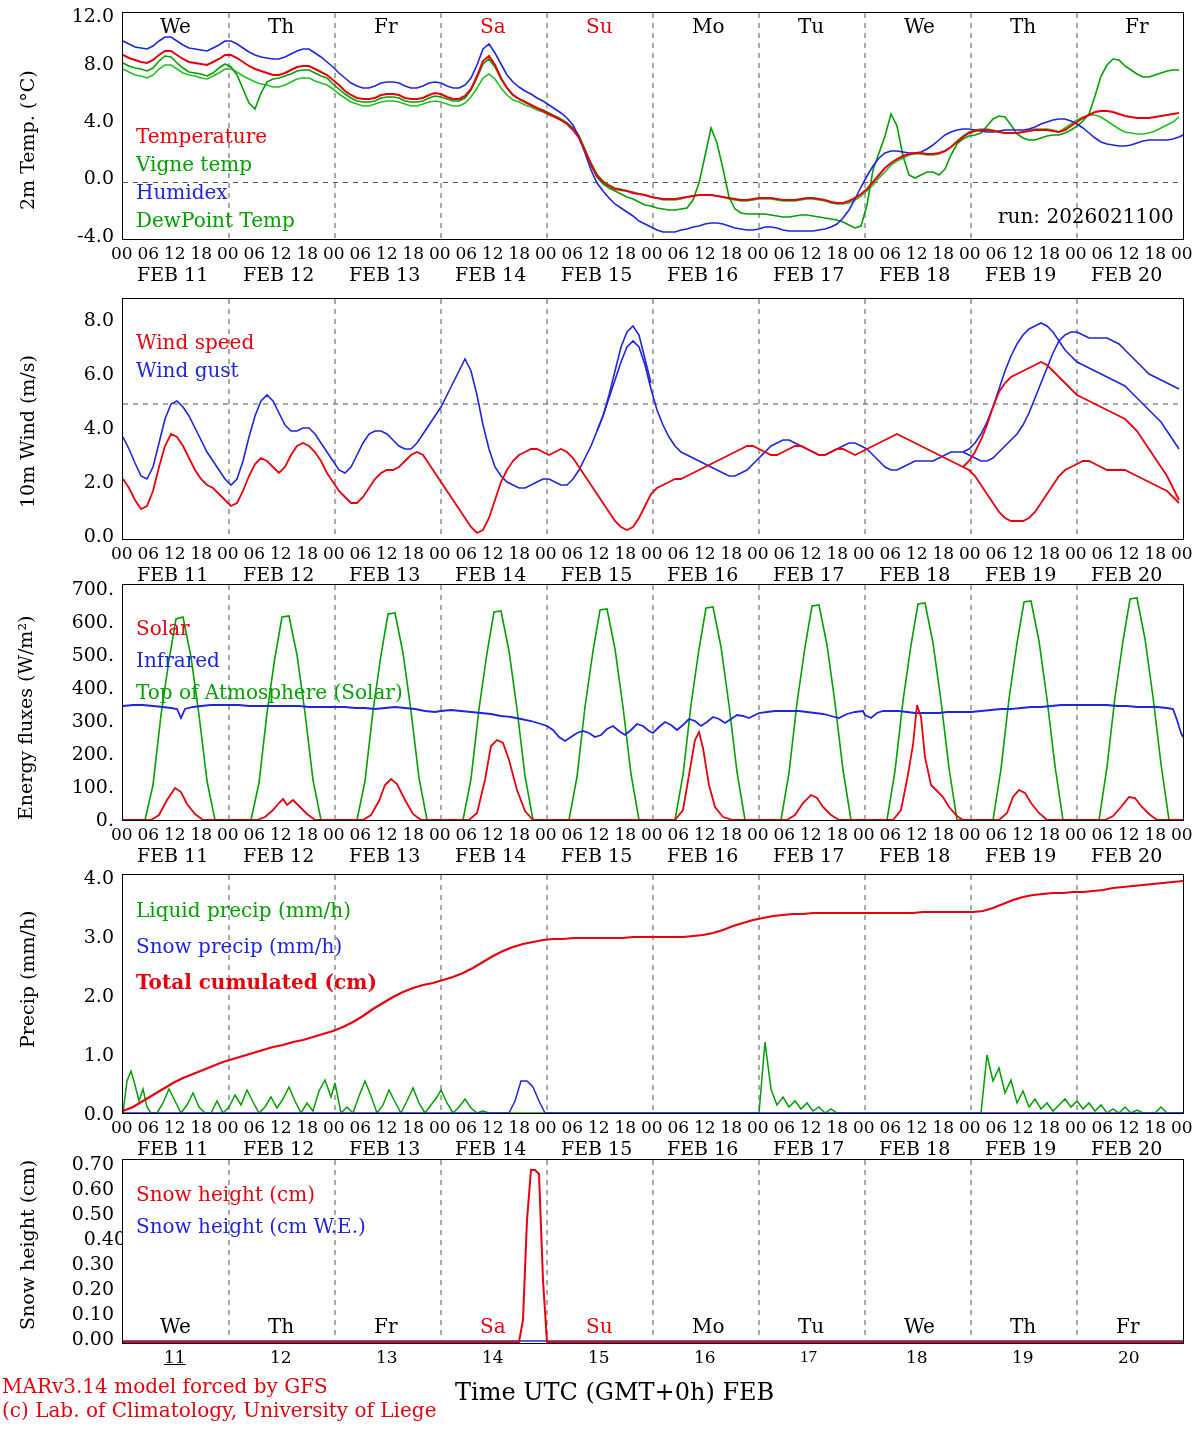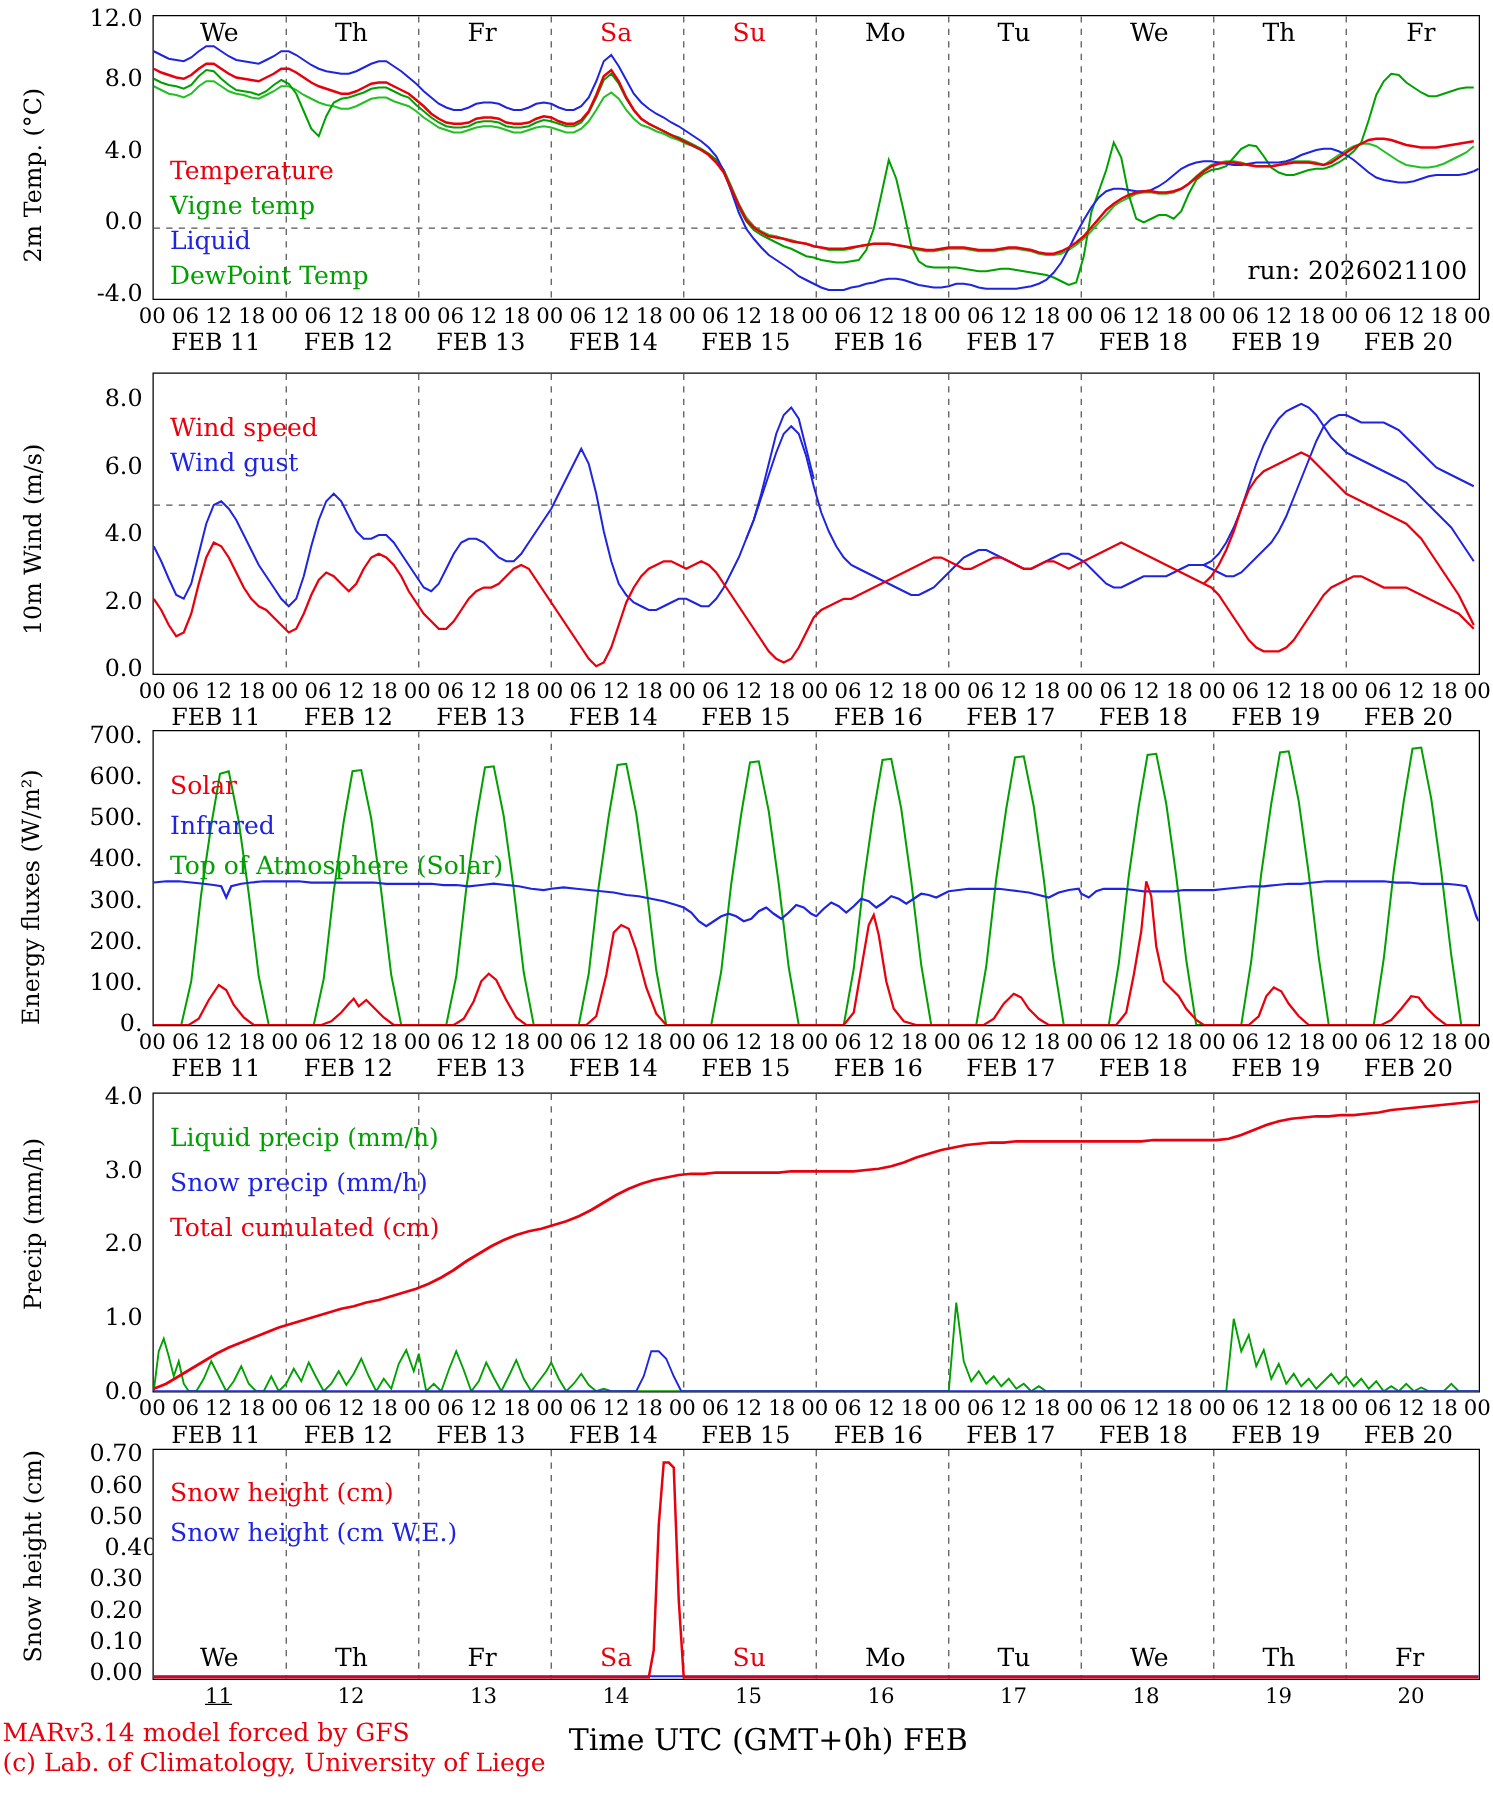--- a/index.html
+++ b/index.html
@@ -73,21 +73,21 @@
     <div class="daylab red" style="left:480px;top:14px;">Sa</div>
     <div class="daylab red" style="left:586px;top:14px;">Su</div>
     <div class="daylab black" style="left:692px;top:14px;">Mo</div>
     <div class="daylab black" style="left:798px;top:14px;">Tu</div>
     <div class="daylab black" style="left:904px;top:14px;">We</div>
     <div class="daylab black" style="left:1010px;top:14px;">Th</div>
     <div class="daylab black" style="left:1125px;top:14px;">Fr</div>
 
     <div class="legend red" style="left:136px;top:124px;">Temperature</div>
     <div class="legend green" style="left:136px;top:152px;">Vigne temp</div>
-    <div class="legend blue" style="left:136px;top:180px;">Liquid</div>
+    <div class="legend blue" style="left:136px;top:180px;">Humidex</div>
     <div class="legend green" style="left:136px;top:208px;">DewPoint Temp</div>
     <div class="runlab black" style="left:998px;top:204px;">run: 2026021100</div>
   </div>
 
   <div class="panel">
     <div class="ylabel" style="left:16px;top:508px;">10m Wind (m/s)</div>
 
     <div class="ytick" style="left:34px;top:308px;width:80px;">8.0</div>
     <div class="ytick" style="left:34px;top:362px;width:80px;">6.0</div>
     <div class="ytick" style="left:34px;top:416px;width:80px;">4.0</div>
@@ -209,21 +209,21 @@
         <polyline fill="none" stroke="#00a000" stroke-width="1.5" points="0,238 4,206 8,196 12,210 16,226 20,214 24,232 28,238 34,238 40,228 46,214 52,226 58,238 64,230 70,218 76,232 82,238 88,238 94,226 100,238 106,232 112,220 118,230 124,215 130,227 136,238 142,232 148,222 154,233 160,224 166,212 172,226 178,238 184,228 190,236 196,216 202,205 208,222 212,208 218,238 224,232 230,238 236,221 242,206 248,221 254,238 260,230 266,215 272,227 278,238 284,226 290,213 296,228 302,238 308,230 314,222 318,215 324,228 330,238 336,232 342,224 348,233 354,238 360,236 366,238 372,238 378,238 384,238 390,238 396,238 402,238 408,238 414,238 420,238 426,238 432,238 438,238 444,238 450,238 456,238 462,238 468,238 474,238 480,238 486,238 492,238 498,238 504,238 510,238 516,238 522,238 528,238 534,238 540,238 546,238 552,238 558,238 564,238 570,238 576,238 582,238 588,238 594,238 600,238 606,238 612,238 618,238 624,238 630,238 636,238 642,167 648,214 654,230 660,222 666,232 672,226 678,234 684,228 690,236 696,232 702,238 708,234 714,238 720,238 726,238 732,238 738,238 744,238 750,238 756,238 762,238 768,238 774,238 780,238 786,238 792,238 798,238 804,238 810,238 816,238 822,238 828,238 834,238 840,238 846,238 852,238 858,238 864,180 870,206 876,193 882,218 888,205 894,228 900,216 906,232 912,224 918,234 924,228 930,236 936,230 942,224 948,232 954,226 960,234 966,228 972,236 978,230 984,238 990,234 996,238 1002,232 1008,238 1014,235 1020,238 1026,238 1032,238 1038,232 1044,238 1050,238 1056,238 1060,238"></polyline>
 
         <polyline fill="none" stroke="#1f24e0" stroke-width="1.5" points="0,238 380,238 386,238 392,226 398,206 404,206 410,212 416,226 422,238 430,238 1060,238"></polyline>
 
         <polyline fill="none" stroke="#e8000d" stroke-width="2.2" points="0,236 10,232 20,226 30,220 40,214 50,208 60,203 70,199 80,195 90,191 100,187 110,184 120,181 130,178 140,175 150,172 160,170 170,167 180,165 190,162 200,159 210,156 220,152 230,147 240,141 250,134 260,128 270,122 280,117 290,113 300,110 310,108 320,105 330,102 340,98 350,93 360,87 370,81 380,76 390,72 400,69 410,67 420,65 430,64 440,64 450,63 460,63 470,63 480,63 490,63 500,63 510,62 520,62 530,62 540,62 550,62 560,62 570,61 580,60 590,58 600,55 610,51 620,48 630,45 640,43 650,41 660,40 670,39 680,39 690,38 700,38 710,38 720,38 730,38 740,38 750,38 760,38 770,38 780,38 790,38 800,37 810,37 820,37 830,37 840,37 850,37 860,36 870,33 880,29 890,25 900,22 910,20 920,19 930,18 940,18 950,17 960,17 970,16 980,15 990,13 1000,12 1010,11 1020,10 1030,9 1040,8 1050,7 1060,6"></polyline>
       </svg>
     </div>
 
     <div class="legend green" style="left:136px;top:898px;">Liquid precip (mm/h)</div>
     <div class="legend blue" style="left:136px;top:934px;">Snow precip (mm/h)</div>
-    <div class="legend red" style="left:136px;top:970px;">Total cumulated (cm)</div>
+    <div class="legend red" style="left:136px;top:970px;font-weight:bold;">Total cumulated (cm)</div>
   </div>
 
   <div class="panel">
     <div class="ylabel" style="left:16px;top:1330px;">Snow height (cm)</div>
 
     <div class="ytick" style="left:20px;top:1152px;width:94px;">0.70</div>
     <div class="ytick" style="left:20px;top:1177px;width:94px;">0.60</div>
     <div class="ytick" style="left:20px;top:1202px;width:94px;">0.50</div>
     <div class="ytick" style="left:32px;top:1227px;width:94px;">0.40</div>
     <div class="ytick" style="left:20px;top:1252px;width:94px;">0.30</div>
@@ -471,21 +471,21 @@
       <div class="xday" style="left: 1091px; top: 1137px;">FEB 20</div>
     </div>
 
   <div id="bottom-daynums">
       <div class="xtick" style="position: absolute; left: 164px; top: 1347px; text-decoration: underline;">11</div>
       <div class="xtick" style="position: absolute; left: 270px; top: 1347px;">12</div>
       <div class="xtick" style="position: absolute; left: 376px; top: 1347px;">13</div>
       <div class="xtick" style="position: absolute; left: 482px; top: 1347px;">14</div>
       <div class="xtick" style="position: absolute; left: 588px; top: 1347px;">15</div>
       <div class="xtick" style="position: absolute; left: 694px; top: 1347px;">16</div>
-      <div class="xtick" style="position: absolute; left: 800px; top: 1347px;">17</div>
+      <div class="xtick" style="position: absolute; left: 800px; top: 1347px; font-family: Liberation Serif, serif;">17</div>
       <div class="xtick" style="position: absolute; left: 906px; top: 1347px;">18</div>
       <div class="xtick" style="position: absolute; left: 1012px; top: 1347px;">19</div>
       <div class="xtick" style="position: absolute; left: 1118px; top: 1347px;">20</div>
     </div>
 
   <div class="foot red" style="left:2px;top:1374px;">MARv3.14 model forced by GFS</div>
   <div class="foot red" style="left:2px;top:1398px;">(c) Lab. of Climatology, University of Liege</div>
   <div class="xaxis-title black" style="left:455px;top:1378px;">Time UTC (GMT+0h) FEB</div>
 
 </div>

